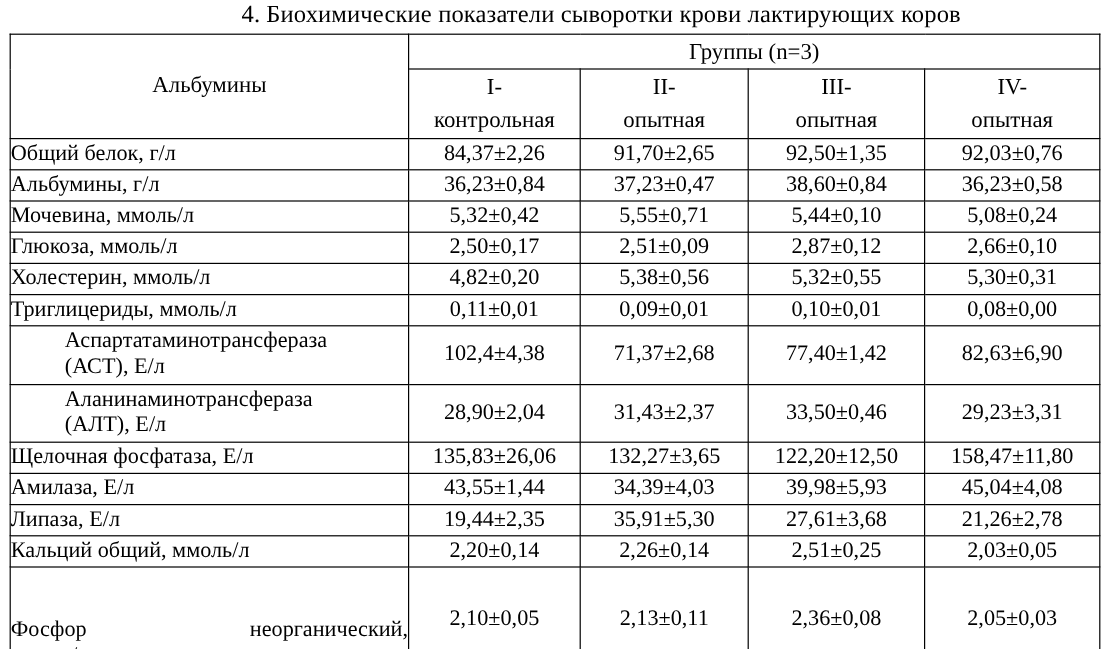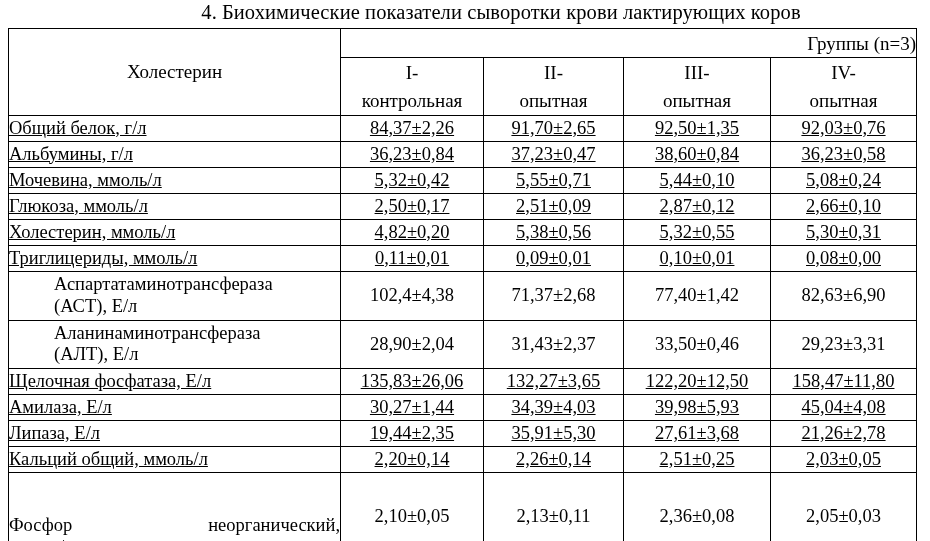--- a/index.html
+++ b/index.html
@@ -61,21 +61,21 @@
   }
   col.c-name  { width: 332px; }
   col.c-g1    { width: 143px; }
   col.c-g2    { width: 140px; }
   col.c-g3    { width: 147px; }
   col.c-g4    { width: 146px; }
 
   
   th.groups-head {
     height: 29px;
-    text-align: right;
+    text-align: center;
     font-size: 19px;
     line-height: 27px;
   }
   th.indicators-head {
     text-align: center;
     font-size: 19px;
     line-height: 1.15;
     padding: 0 4px;
   }
   th.group-col-head {
@@ -116,21 +116,21 @@
   }
   td.row-label.justified .line2 {
     display: block;
   }
   td.value {
     text-align: center;
     font-size: 18.5px;
     line-height: 1.18;
     padding: 0 2px;
   }
-  tr.r-single td { height: 26px; text-decoration: underline; }
+  tr.r-single td { height: 26px; }
   tr.r-double td { height: 47px; }
 </style>
 </head>
 <body>
 
 <div class="page">
 
   <div class="table-title">
     <span class="num">4.</span><span>Биохимические показатели сыворотки крови лактирующих коров</span>
   </div>
@@ -139,21 +139,21 @@
     <table class="data-table">
       <colgroup>
         <col class="c-name">
         <col class="c-g1">
         <col class="c-g2">
         <col class="c-g3">
         <col class="c-g4">
       </colgroup>
       <thead>
         <tr>
-          <th class="indicators-head" rowspan="2">Холестерин</th>
+          <th class="indicators-head" rowspan="2">Альбумины</th>
           <th class="groups-head" colspan="4">Группы (n=3)</th>
         </tr>
         <tr>
           <th class="group-col-head">
             <span class="roman">I-</span>
             <span class="kind">контрольная</span>
           </th>
           <th class="group-col-head">
             <span class="roman">II-</span>
             <span class="kind">опытная</span>
@@ -243,21 +243,21 @@
         <tr class="r-single">
           <td class="row-label">Щелочная фосфатаза, Е/л</td>
           <td class="value">135,83±26,06</td>
           <td class="value">132,27±3,65</td>
           <td class="value">122,20±12,50</td>
           <td class="value">158,47±11,80</td>
         </tr>
 
         <tr class="r-single">
           <td class="row-label">Амилаза, Е/л</td>
-          <td class="value">30,27±1,44</td>
+          <td class="value">43,55±1,44</td>
           <td class="value">34,39±4,03</td>
           <td class="value">39,98±5,93</td>
           <td class="value">45,04±4,08</td>
         </tr>
 
         <tr class="r-single">
           <td class="row-label">Липаза, Е/л</td>
           <td class="value">19,44±2,35</td>
           <td class="value">35,91±5,30</td>
           <td class="value">27,61±3,68</td>

